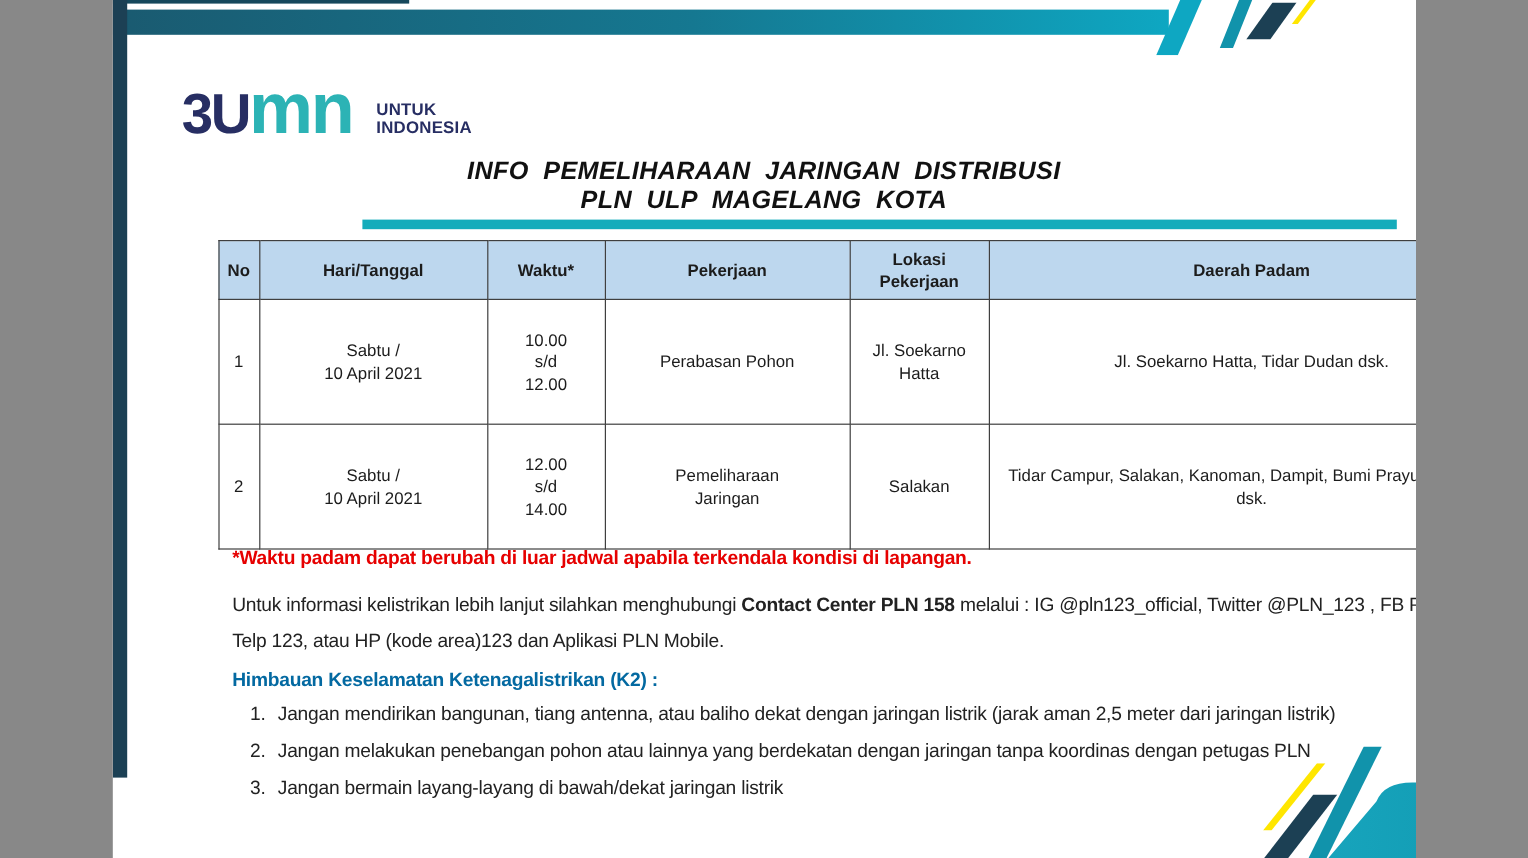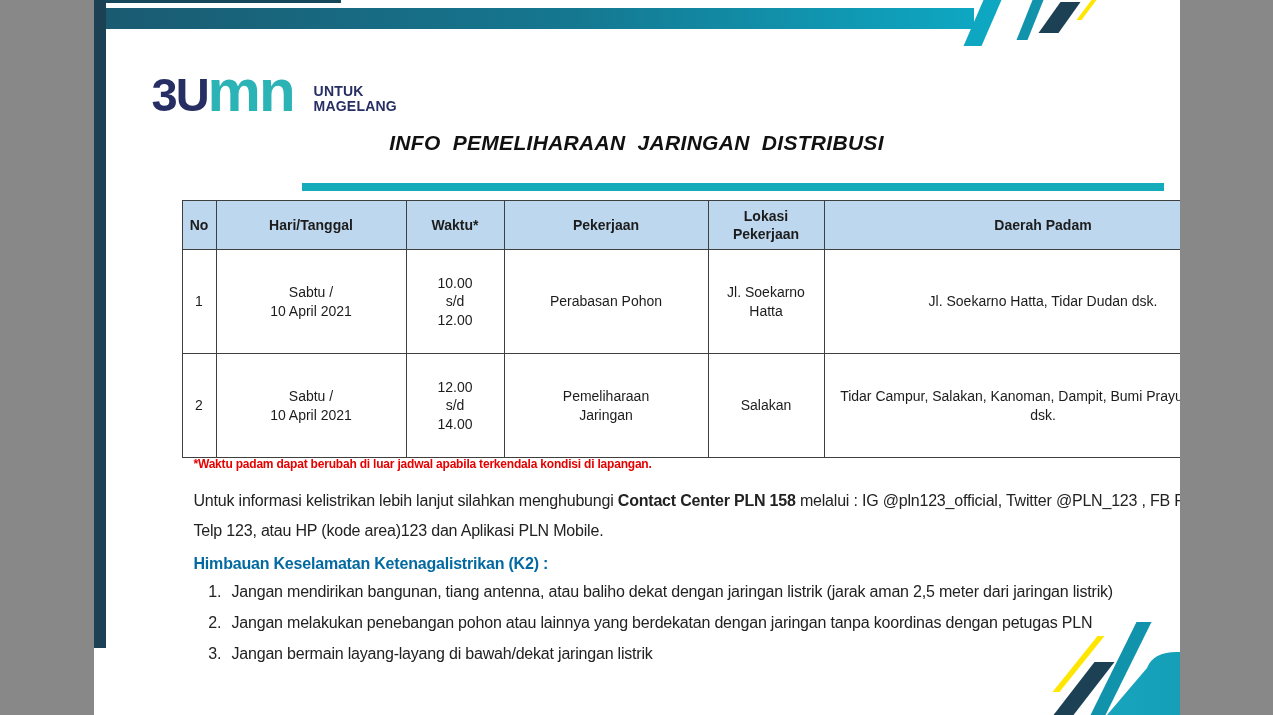--- a/index.html
+++ b/index.html
@@ -49,21 +49,21 @@
   table.jadwal{position:absolute;left:88px;top:200px;width:1080px;border-collapse:collapse;
     table-layout:fixed;font-size:14px;color:#1c1c1c;}
   table.jadwal th,table.jadwal td{border:1.6px solid var(--border);text-align:center;
     vertical-align:middle;padding:2px 10px;white-space:pre-line;line-height:1.3;}
   table.jadwal th{background:var(--header_bg);font-weight:bold;height:44px;padding:2px 4px;}
   table.jadwal tr.r{height:104px;}
   td.daerah{padding:2px 36px;}
   
   .footer{position:absolute;left:100px;top:457px;width:1075px;font-size:16px;
     color:#222;letter-spacing:-0.2px;}
-  .disclaimer{margin:0 0 15px 0;font-weight:bold;color:var(--red_note);font-size:12px;}
+  .disclaimer{margin:0 0 15px 0;font-weight:bold;color:var(--red_note);font-size:16px;}
   .contact{margin:0 0 10px 0;line-height:1.85;}
   .contact b{letter-spacing:-0.2px;}
   .himbauan-title{margin:0 0 9px 0;font-weight:bold;color:#0369a1;}
   ol.k2{margin:0;padding-left:32px;}
   ol.k2 li{margin-bottom:11px;line-height:1.25;padding-left:6px;}
 </style>
 </head>
 <body>
 
 <div class="slide">
@@ -91,27 +91,28 @@
       <path d="M60,105 L100,58 Q106,42 130,42 L320,42 L320,105 Z" fill="url(#g1)"></path>
     </svg>
   </div>
 
   <div class="bumn">
     <div class="word">
       <span class="bu">3U</span><span class="mn">mn</span>
     </div>
     <div class="tag">
       <div>UNTUK</div>
-      <div>MAGELANG</div>
+      <div>INDONESIA</div>
     </div>
   </div>
 
 
   <div class="title">
     <div>INFO PEMELIHARAAN JARINGAN DISTRIBUSI</div>
+    <div>PLN ULP MAGELANG KOTA</div>
   </div>
   <div class="underline"></div>
 
   <table class="jadwal">
     <colgroup>
       <col style="width:34px">
         <col style="width:190px">
         <col style="width:98px">
       <col style="width:204px">
         <col style="width:116px">

